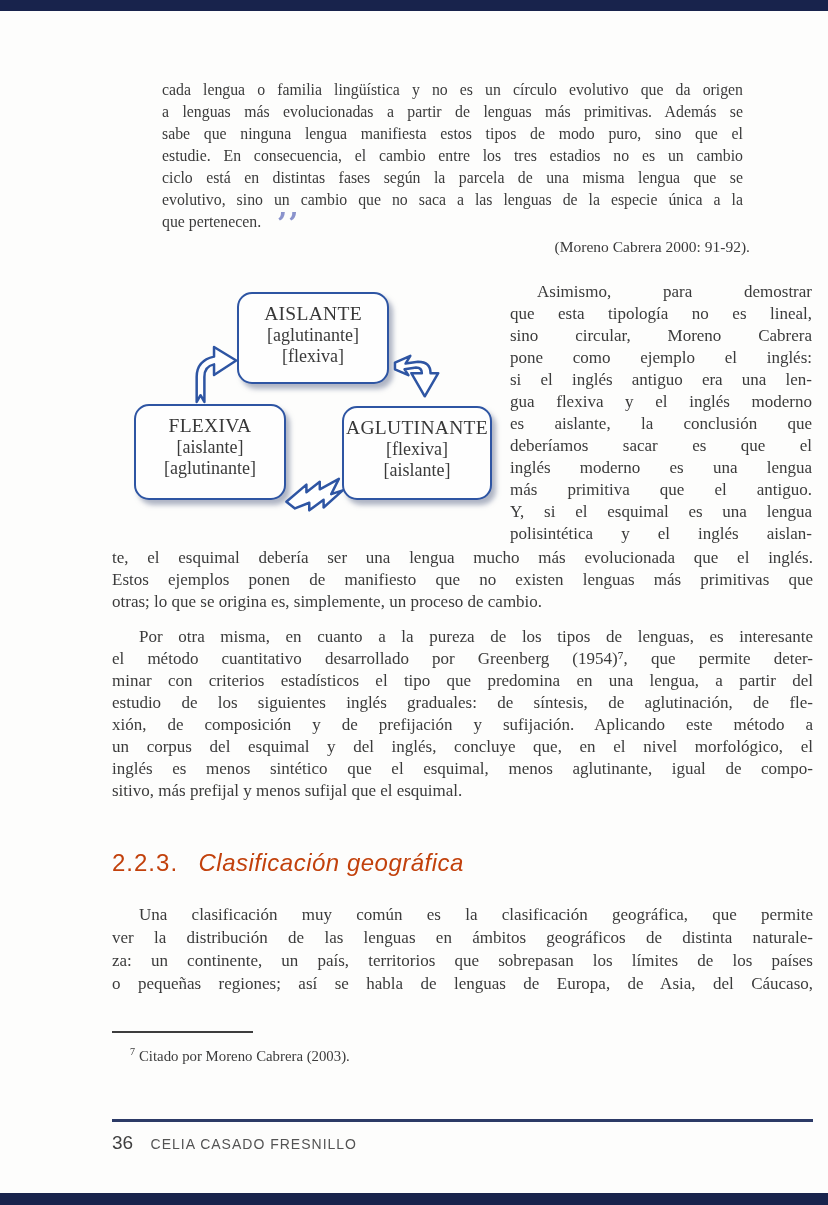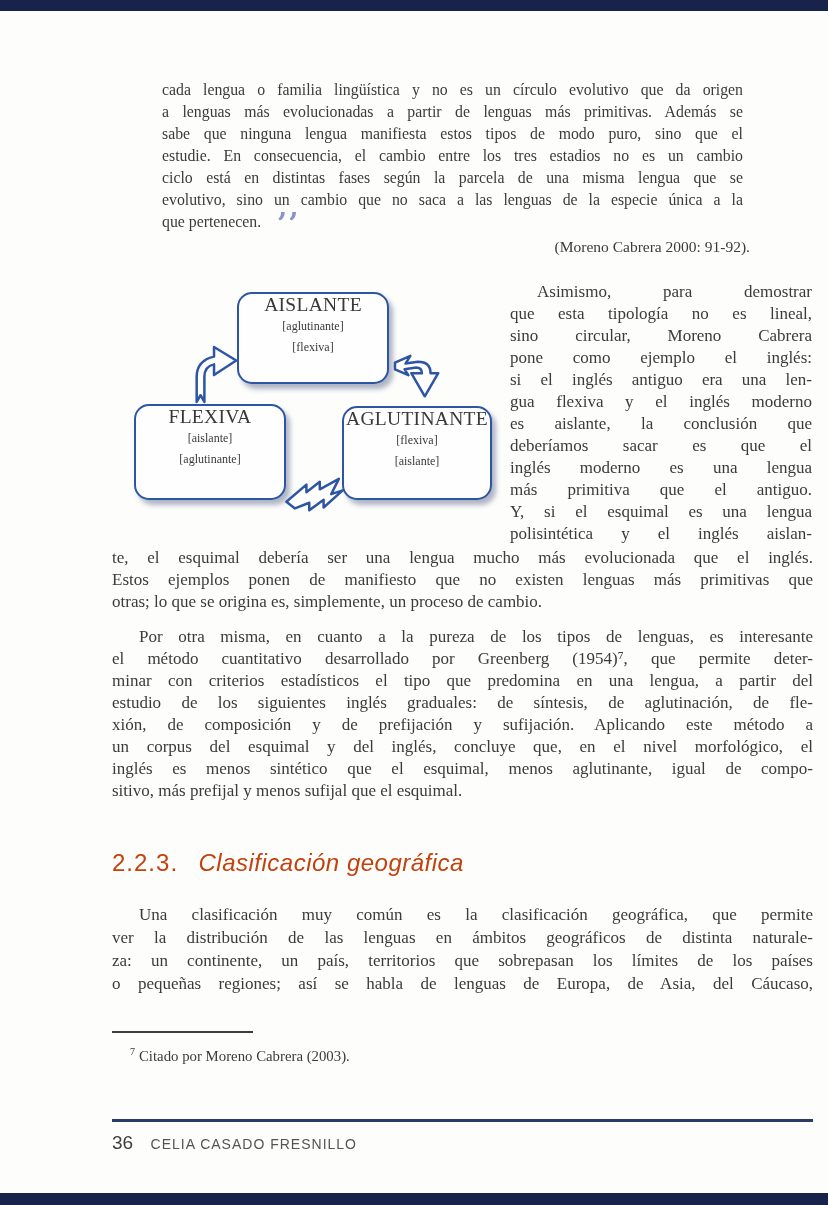--- a/index.html
+++ b/index.html
@@ -18,22 +18,22 @@
 
   #quote{left:162px;top:79px;width:581px;font-size:15.8px;line-height:22px;}
   #quote-lastline{left:162px;top:211px;width:581px;font-size:15.8px;line-height:22px;}
   .qmarks{font-family:"DejaVu Serif",serif;font-weight:bold;color:#8a93cc;font-size:29px;
           letter-spacing:1px;margin-left:16px;vertical-align:-7px;line-height:0;}
   #citation{left:420px;top:238px;width:330px;font-size:15.5px;text-align:right;}
 
   
   .dbox{position:absolute;background:#fefefe;border:2.5px solid #2e55a3;border-radius:15px;
         box-shadow:4px 5px 5px rgba(110,120,150,.55);text-align:center;}
-  .dtitle{font-size:19.5px;letter-spacing:.3px;color:#383838;white-space:nowrap;text-align:center;}
-  .dsub{font-size:12px;line-height:21px;color:#3a3a3a;}
+  .dtitle{font-size:19.5px;letter-spacing:.3px;margin-top:9px;color:#383838;white-space:nowrap;text-align:center;}
+  .dsub{font-size:18px;line-height:21px;color:#3a3a3a;}
   .arrow-svg path{fill:#ffffff;stroke:#2e55a3;stroke-width:2.6;stroke-linejoin:round;}
 
   #rightcol{left:510px;top:281px;width:302px;font-size:17px;line-height:22px;}
   #wrappara{left:112px;top:547px;width:701px;font-size:17px;line-height:22px;}
   #para2{left:112px;top:626px;width:701px;font-size:17px;line-height:22px;}
   #para3{left:112px;top:903px;width:701px;font-size:17px;line-height:23px;}
 
   #heading{left:112px;top:849px;width:701px;
            font-family:"Liberation Sans","DejaVu Sans",sans-serif;color:#c2410c;}
   #heading .hnum{font-size:24px;letter-spacing:1px;}

